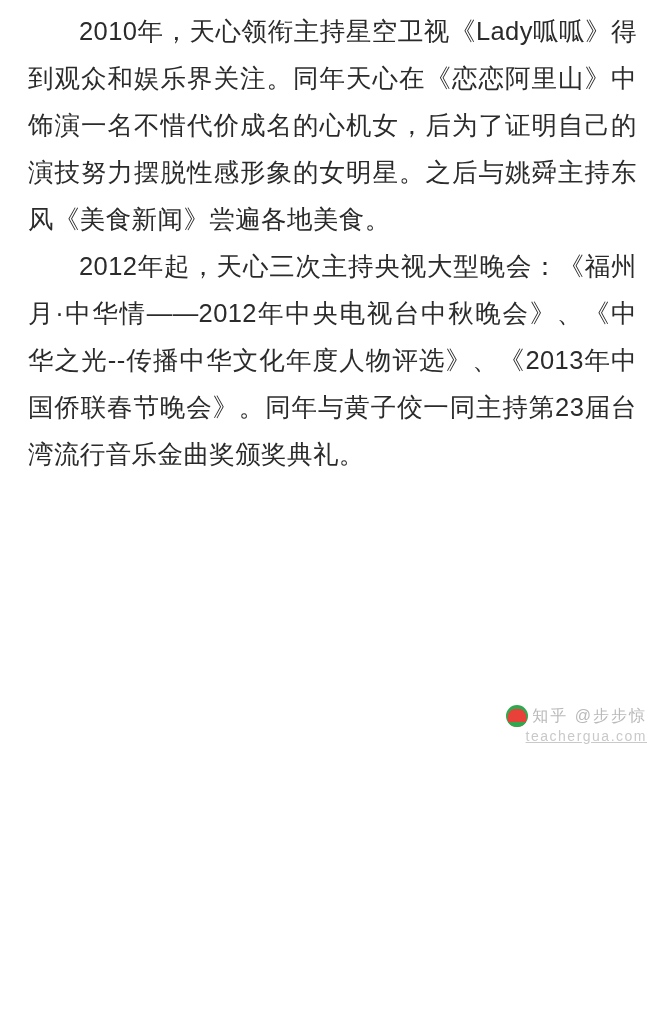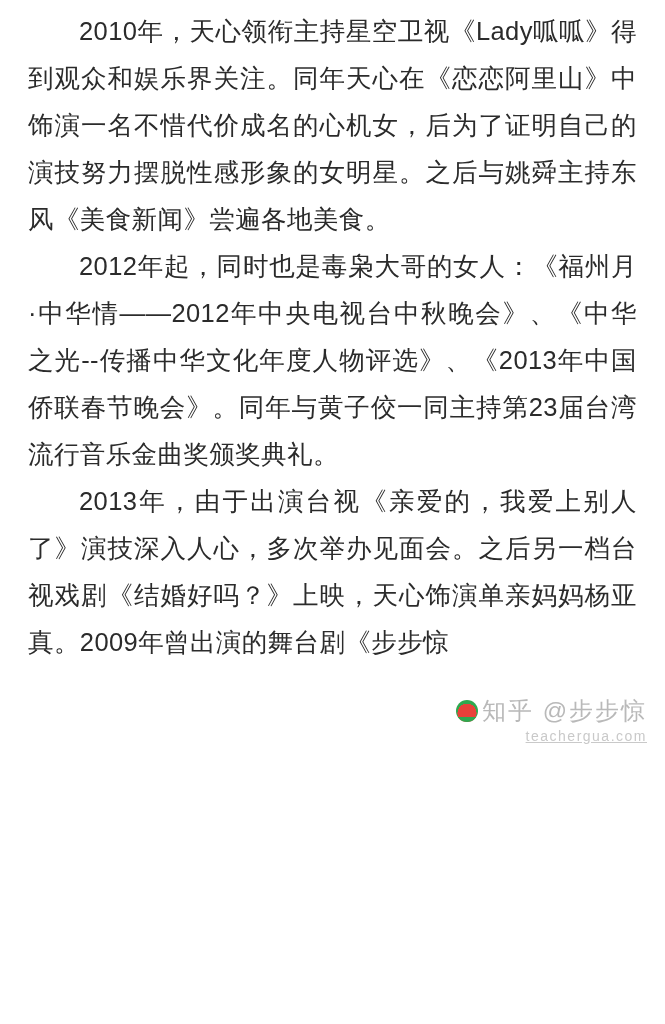--- a/index.html
+++ b/index.html
@@ -59,43 +59,42 @@
     overflow: hidden;
   }
   .wm-logo::after {
     content: "";
     position: absolute;
     left: 0; right: 0; bottom: 0;
     height: 5px;
     background: #2fa84f;
   }
   .wm-name {
-    font-size: 24px;
+    font-size: 16px;
     color: #b9b9b9;
     letter-spacing: 2px;
     font-family: "Liberation Sans", sans-serif;
   }
   .wm-sub {
     font-size: 14px;
     color: #c9c9c9;
     letter-spacing: 1.5px;
     margin-top: 1px;
     font-family: "Liberation Sans", sans-serif;
     text-decoration: underline;
   }
 </style>
 </head>
 <body>
 
 <div class="page">
 
   <div class="article">
     <p class="para">2010年，天心领衔主持星空卫视《Lady呱呱》得到观众和娱乐界关注。同年天心在《恋恋阿里山》中饰演一名不惜代价成名的心机女，后为了证明自己的演技努力摆脱性感形象的女明星。之后与姚舜主持东风《美食新闻》尝遍各地美食。</p>
-    <p class="para">2012年起，同时也是毒枭大哥的女人：《福州月·中华情——2012年中央电视台中秋晚会》、《中华之光--传播中华文化年度人物评选》、《2013年中国侨联春节晚会》。同年与黄子佼一同主持第23届台湾流行音乐金曲奖颁奖典礼。</p>
-    <p class="para">2013年，由于出演台视《亲爱的，我爱上别人了》演技深入人心，多次举办见面会。之后另一档台视戏剧《结婚好吗？》上映，天心饰演单亲妈妈杨亚真。2009年曾出演的舞台剧《步步惊</p>
+    <p class="para">2012年起，天心三次主持央视大型晚会：《福州月·中华情——2012年中央电视台中秋晚会》、《中华之光--传播中华文化年度人物评选》、《2013年中国侨联春节晚会》。同年与黄子佼一同主持第23届台湾流行音乐金曲奖颁奖典礼。</p>
   </div>
 
   <div class="watermark">
     <div class="wm-top">
       <span class="wm-logo"></span>
       <span class="wm-name">知乎 @步步惊</span>
     </div>
     <div class="wm-sub">teachergua.com</div>
   </div>
 

